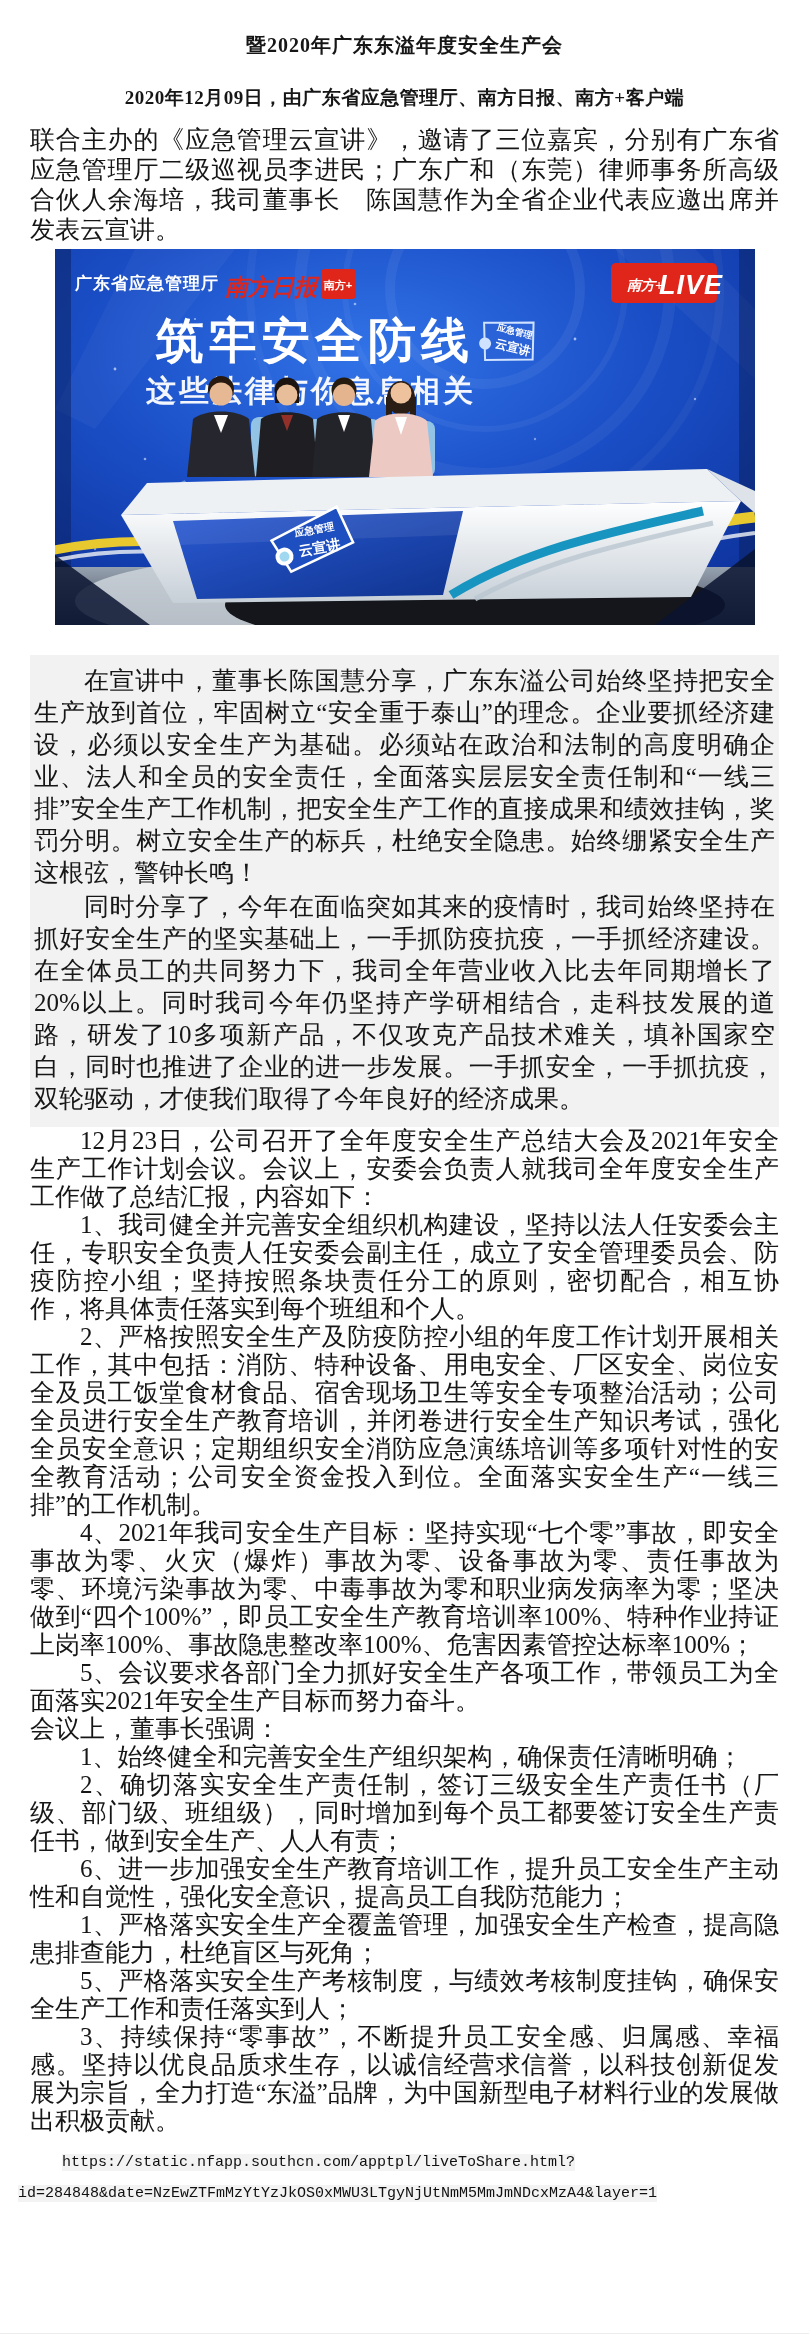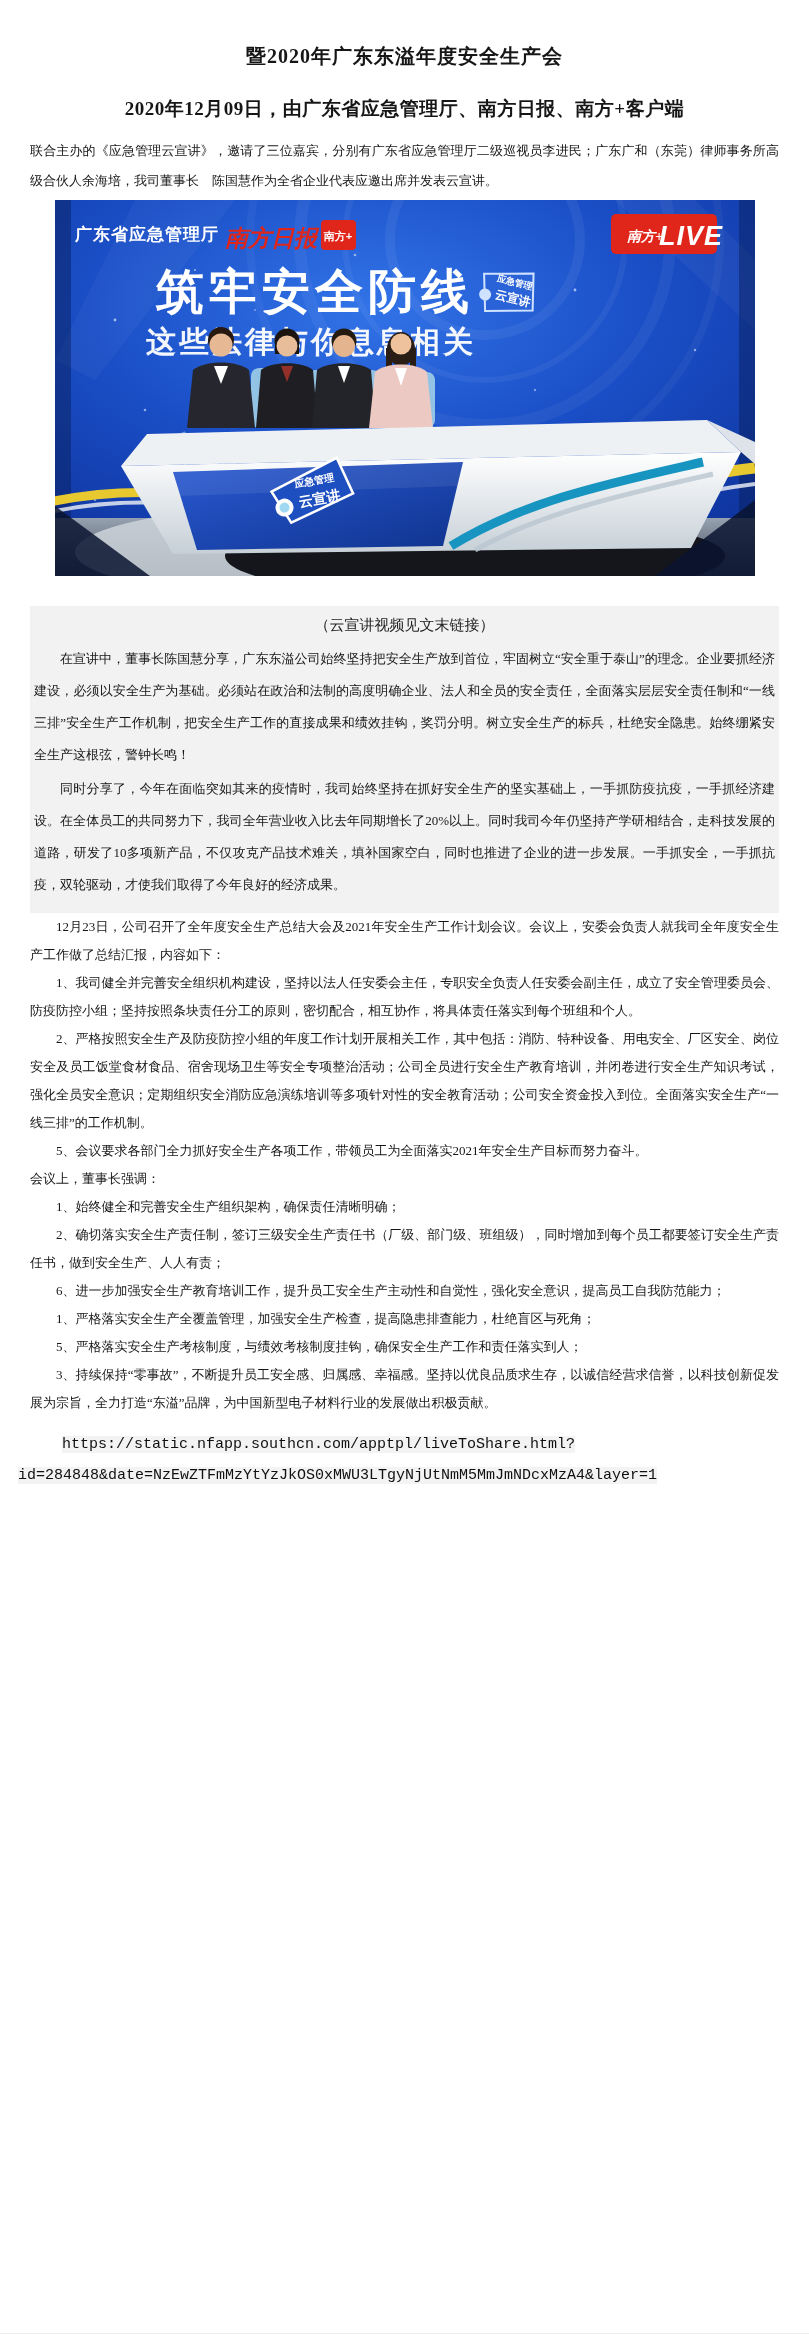--- a/index.html
+++ b/index.html
@@ -6,26 +6,26 @@
   body {
     width:809px; min-height:2334px; margin:0; box-sizing:border-box;
     background:#ffffff; color:#161616;
     font-family:"Liberation Serif","DejaVu Serif",serif;
     border-bottom:1px solid #ececec;
   }
   .page { padding:26px 30px 0 30px; }
 
   .title {
     font-size:20px; font-weight:700; text-align:center;
-    margin:17px 0 26px 0; letter-spacing:1px;
+    margin:6px 0 26px 0; letter-spacing:1px;
   }
   .dateline {
     font-size:19px; text-align:center; margin:0 0 14px 0; letter-spacing:.5px;font-weight:bold;
   }
-  p.para { font-size:13px; line-height:30px; text-align:justify; margin:0; }
+  p.para { font-size:25px; line-height:30px; text-align:justify; margin:0; }
   .intro { margin-bottom:4px; }
 
   .photo-wrap { width:700px; margin:4px auto 0 auto; }
   .photo-wrap svg { display:block; }
 
   .callout { background:#f2f2f2; margin-top:30px; padding:10px 4px 12px 4px; }
   .callout .caption { font-size:15px; text-align:center; margin:0 0 8px 0; color:#1d1d1d; }
   .callout p.para { line-height:32px; text-indent:2em; }
   .callout p.para + p.para { margin-top:2px; }
 
@@ -202,29 +202,29 @@
         <polygon points="-10,8 60,-14 70,24 4,42" fill="#1e4fc0" stroke="#ffffff" stroke-width="2.5"></polygon>
         <circle cx="0" cy="26" r="9" fill="#ffffff"></circle>
         <circle cx="0" cy="26" r="5" fill="#9fd8f0"></circle>
         <text x="14" y="8" font-family="Liberation Sans, sans-serif" font-size="10" font-weight="bold" fill="#ffffff">应急管理</text>
         <text x="15" y="28" font-family="Liberation Sans, sans-serif" font-size="14" font-weight="bold" fill="#ffffff">云宣讲</text>
       </g>
     </svg>
   </div>
 
   <div class="callout">
-    <p class="caption">（云宣讲视频见文末链接）</p>
     <p class="para">在宣讲中，董事长陈国慧分享，广东东溢公司始终坚持把安全生产放到首位，牢固树立“安全重于泰山”的理念。企业要抓经济建设，必须以安全生产为基础。必须站在政治和法制的高度明确企业、法人和全员的安全责任，全面落实层层安全责任制和“一线三排”安全生产工作机制，把安全生产工作的直接成果和绩效挂钩，奖罚分明。树立安全生产的标兵，杜绝安全隐患。始终绷紧安全生产这根弦，警钟长鸣！</p>
     <p class="para">同时分享了，今年在面临突如其来的疫情时，我司始终坚持在抓好安全生产的坚实基础上，一手抓防疫抗疫，一手抓经济建设。在全体员工的共同努力下，我司全年营业收入比去年同期增长了20%以上。同时我司今年仍坚持产学研相结合，走科技发展的道路，研发了10多项新产品，不仅攻克产品技术难关，填补国家空白，同时也推进了企业的进一步发展。一手抓安全，一手抓抗疫，双轮驱动，才使我们取得了今年良好的经济成果。</p>
   </div>
 
   <div class="body-section">
     <p class="para">12月23日，公司召开了全年度安全生产总结大会及2021年安全生产工作计划会议。会议上，安委会负责人就我司全年度安全生产工作做了总结汇报，内容如下：</p>
     <p class="para">1、我司健全并完善安全组织机构建设，坚持以法人任安委会主任，专职安全负责人任安委会副主任，成立了安全管理委员会、防疫防控小组；坚持按照条块责任分工的原则，密切配合，相互协作，将具体责任落实到每个班组和个人。</p>
     <p class="para">2、严格按照安全生产及防疫防控小组的年度工作计划开展相关工作，其中包括：消防、特种设备、用电安全、厂区安全、岗位安全及员工饭堂食材食品、宿舍现场卫生等安全专项整治活动；公司全员进行安全生产教育培训，并闭卷进行安全生产知识考试，强化全员安全意识；定期组织安全消防应急演练培训等多项针对性的安全教育活动；公司安全资金投入到位。全面落实安全生产“一线三排”的工作机制。</p>
+    <p class="para">4、2021年我司安全生产目标：坚持实现“七个零”事故，即安全事故为零、火灾（爆炸）事故为零、设备事故为零、责任事故为零、环境污染事故为零、中毒事故为零和职业病发病率为零；坚决做到“四个100%”，即员工安全生产教育培训率100%、特种作业持证上岗率100%、事故隐患整改率100%、危害因素管控达标率100%；</p>
     <p class="para">5、会议要求各部门全力抓好安全生产各项工作，带领员工为全面落实2021年安全生产目标而努力奋斗。</p>
     <p class="para no-indent">会议上，董事长强调：</p>
     <p class="para">1、始终健全和完善安全生产组织架构，确保责任清晰明确；</p>
     <p class="para">2、确切落实安全生产责任制，签订三级安全生产责任书（厂级、部门级、班组级），同时增加到每个员工都要签订安全生产责任书，做到安全生产、人人有责；</p>
     <p class="para">6、进一步加强安全生产教育培训工作，提升员工安全生产主动性和自觉性，强化安全意识，提高员工自我防范能力；</p>
     <p class="para">1、严格落实安全生产全覆盖管理，加强安全生产检查，提高隐患排查能力，杜绝盲区与死角；</p>
     <p class="para">5、严格落实安全生产考核制度，与绩效考核制度挂钩，确保安全生产工作和责任落实到人；</p>
     <p class="para">3、持续保持“零事故”，不断提升员工安全感、归属感、幸福感。坚持以优良品质求生存，以诚信经营求信誉，以科技创新促发展为宗旨，全力打造“东溢”品牌，为中国新型电子材料行业的发展做出积极贡献。</p>
   </div>
 

